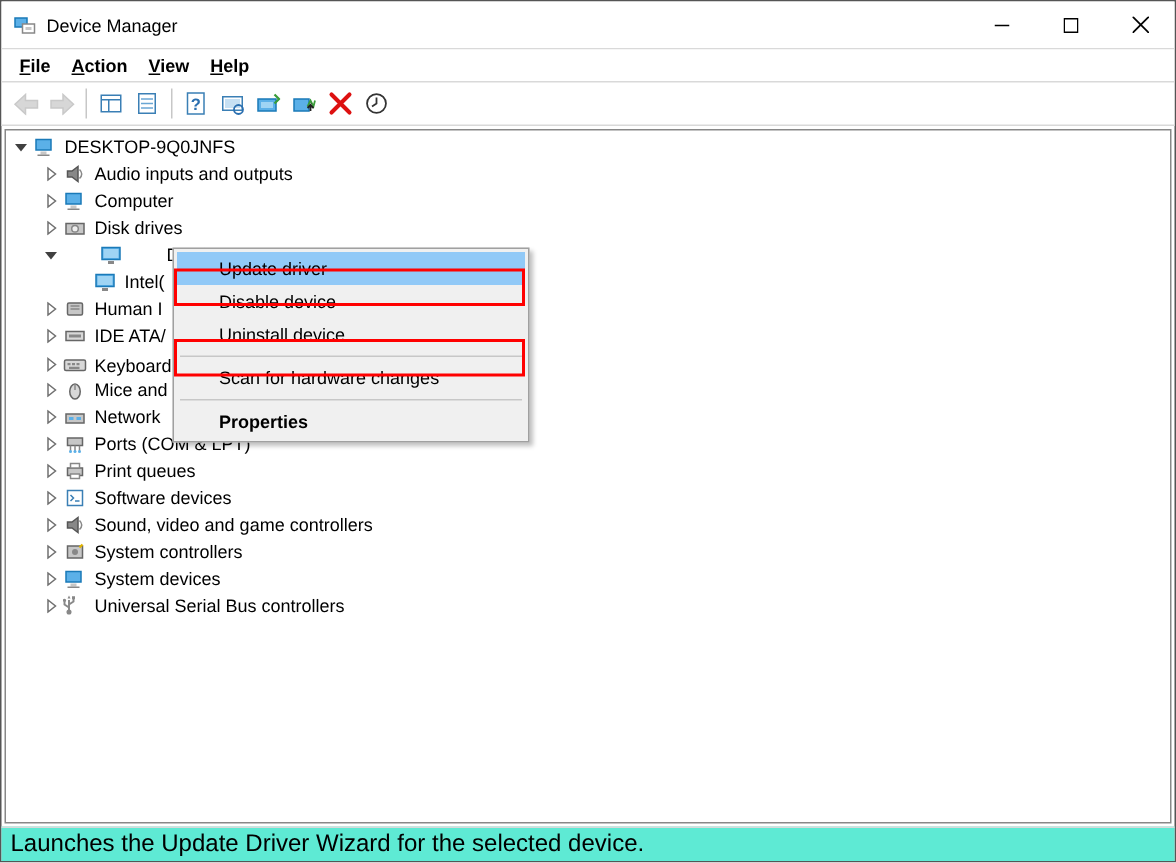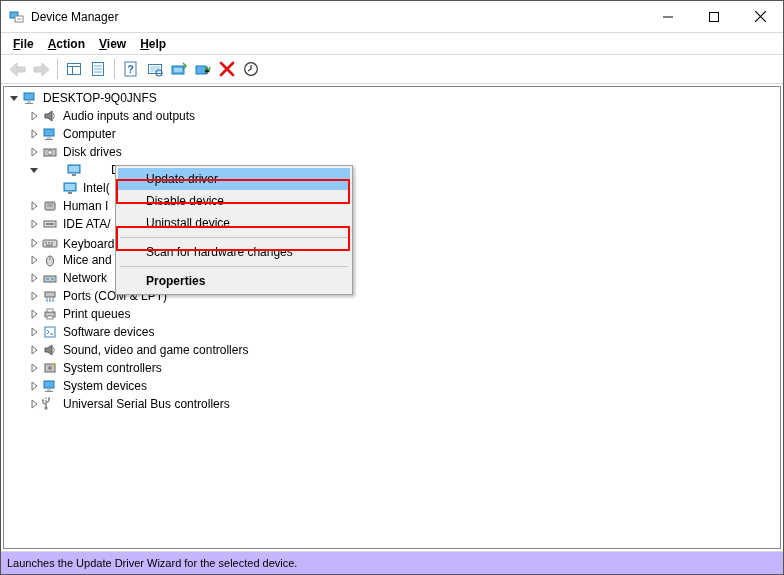--- a/index.html
+++ b/index.html
@@ -132,22 +132,22 @@
   }
   .node-label {
     padding: 0 2px;
   }
   .statusbar {
     height: 22px;
     display: flex;
     align-items: center;
     padding: 0 6px;
     border-top: 1px solid #d9d9d9;
-    background: #c4b5fd;
-    font-size: 11px;
+    background: #5eead4;
+    font-size: 16px;
   }
   .ctx-menu {
     position: absolute;
     left: 114px;
     top: 164px;
     width: 232px;
     background: #f0f0f0;
     border: 1px solid #a0a0a0;
     box-shadow: 2px 2px 3px rgba(0,0,0,0.25);
     padding: 2px;

